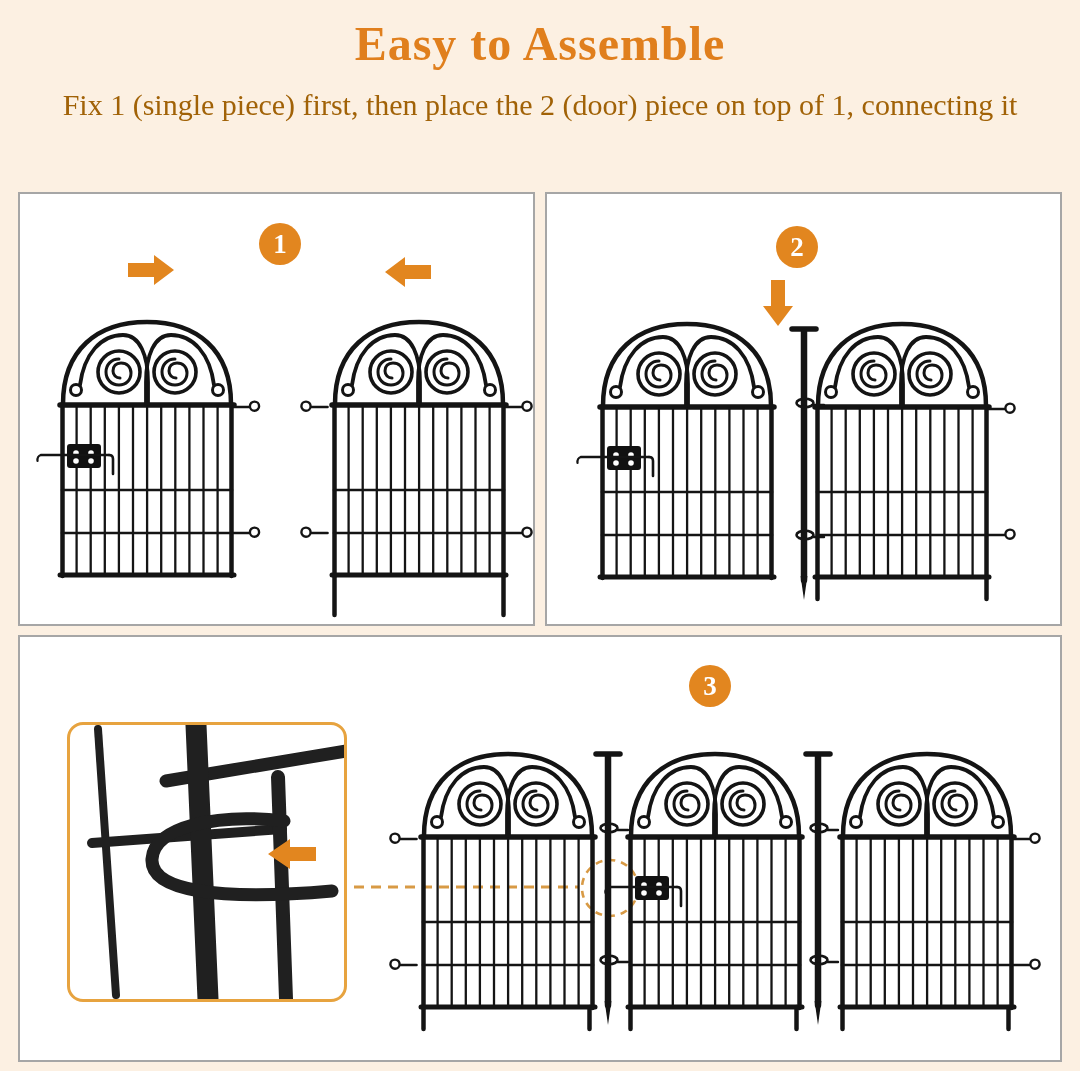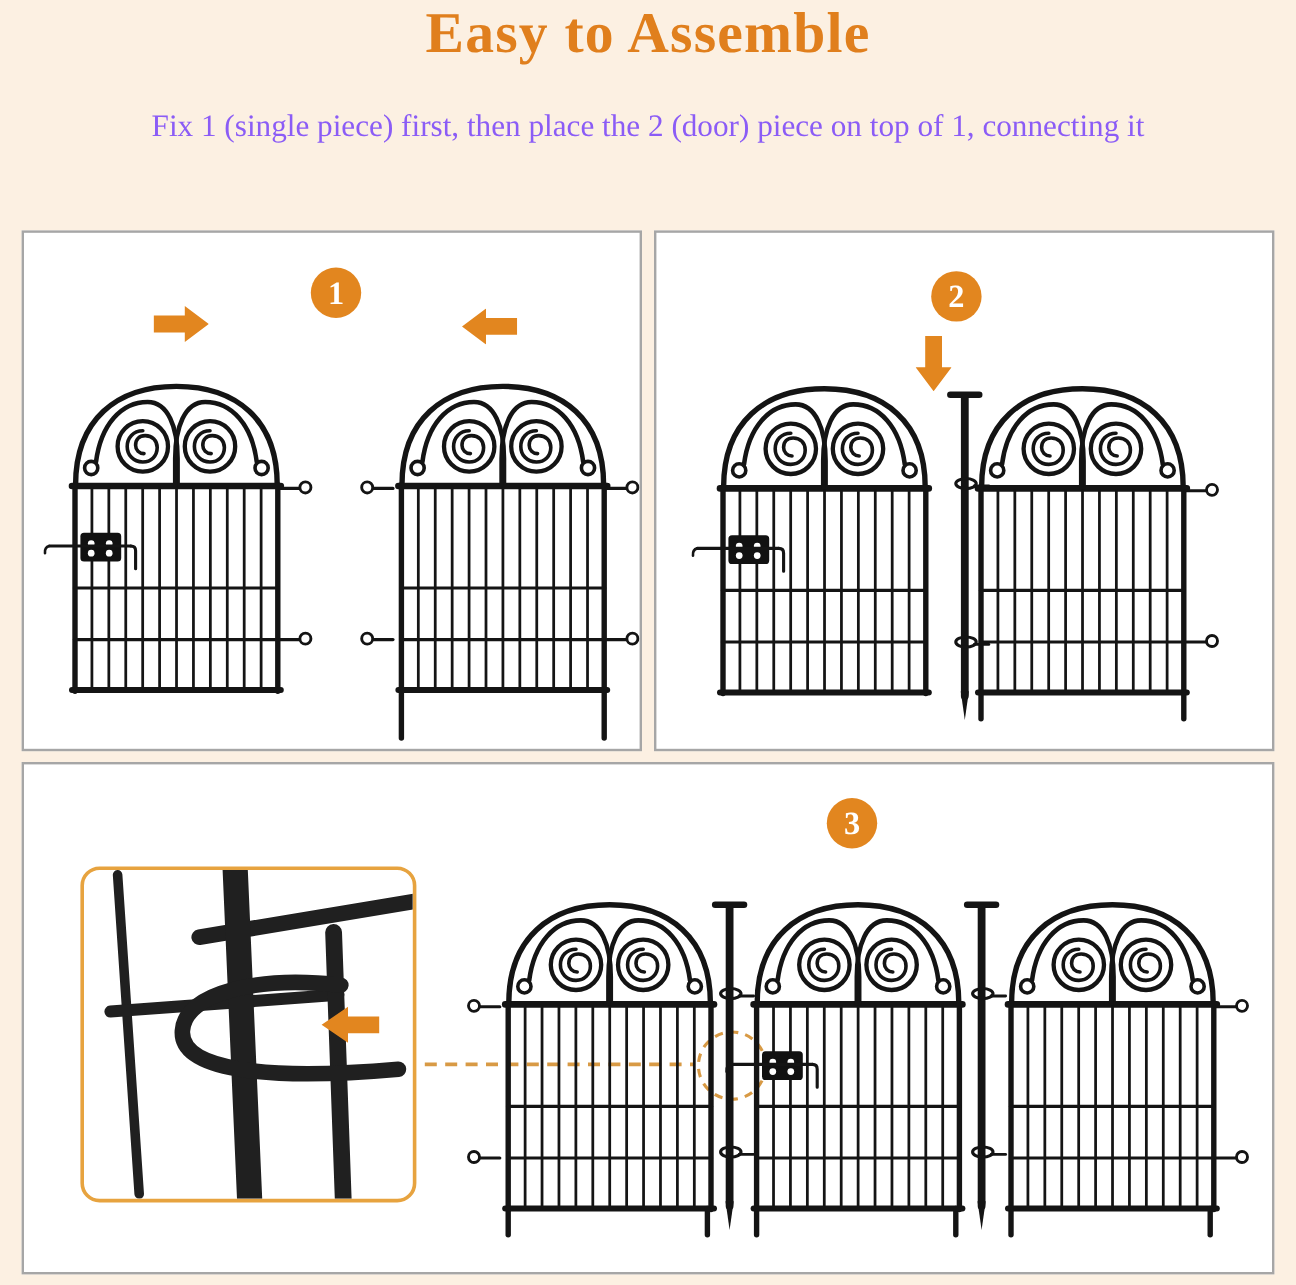--- a/index.html
+++ b/index.html
@@ -4,29 +4,29 @@
 <style>
   html,body{margin:0;padding:0;}
   .page{
     position:relative;
     width:1080px;height:1071px;
     background:#fcf0e2;
     overflow:hidden;
     font-family:"Liberation Serif", serif;
   }
   .title{
-    position:absolute;left:0;top:0;width:1080px;
+    position:absolute;left:0;top:16px;width:1080px;
     text-align:center;
     font-weight:bold;font-size:48px;letter-spacing:1px;
     color:#e07f1d;
   }
   .instructions{
     position:absolute;left:0;top:84px;width:1080px;
-    text-align:center;color:#8b5cf6;
-    font-size:26px;line-height:41px;
+    text-align:center;color:#a16207;
+    font-size:30px;line-height:41px;
   }
   .panel{
     position:absolute;
     background:#ffffff;
     border:2px solid #a6a6a6;
     box-sizing:border-box;
   }
   #panel-1{left:18px;top:192px;width:517px;height:434px;}
   #panel-2{left:545px;top:192px;width:517px;height:434px;}
   #panel-3{left:18px;top:635px;width:1044px;height:427px;}

